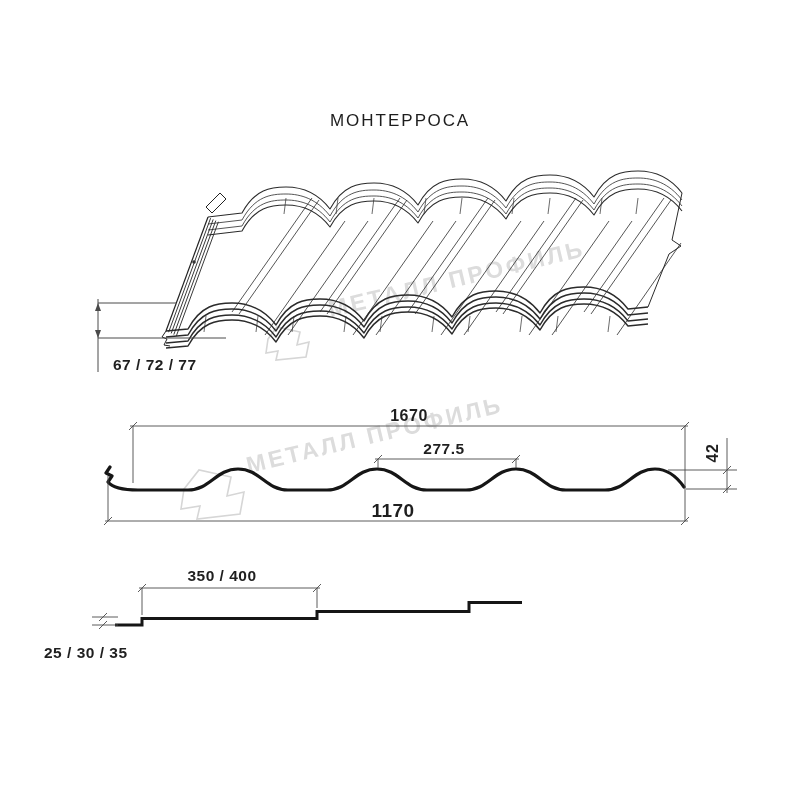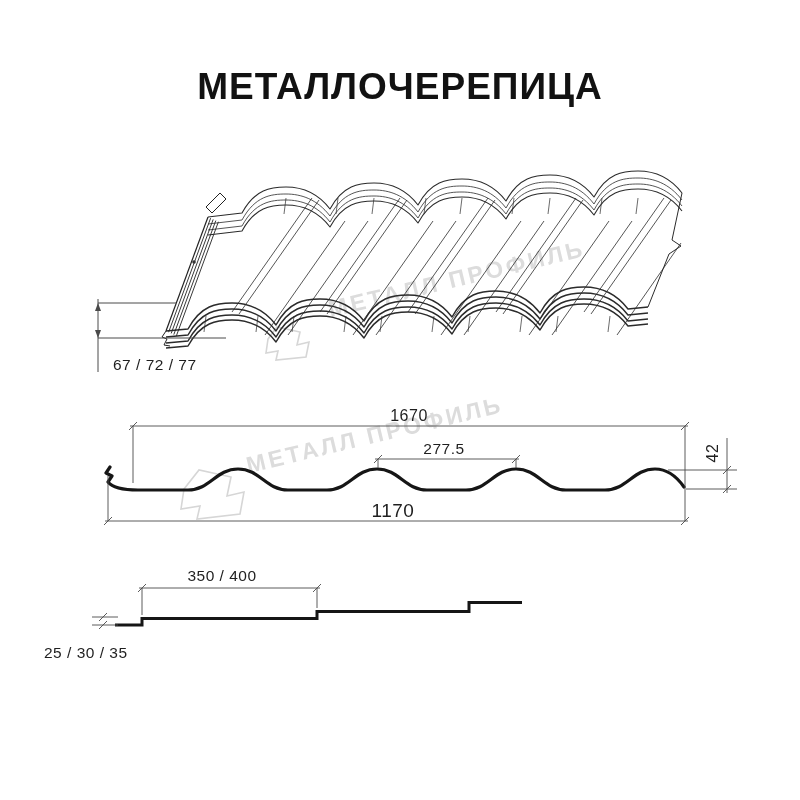--- a/index.html
+++ b/index.html
@@ -8,40 +8,40 @@
   .abs{position:absolute;}
   .title{
     left:0;right:0;top:66px;text-align:center;
     font-size:37px;font-weight:700;letter-spacing:1px;color:#121212;
   }
   .subtitle{
     left:0;right:0;top:111px;text-align:center;
     font-size:17px;font-weight:500;letter-spacing:2px;color:#1d1d1d;
   }
   .dim{
-    color:#1f1f1f;font-size:15.5px;font-weight:400;letter-spacing:0.5px;white-space:nowrap;
+    color:#1f1f1f;font-size:15.5px;font-weight:700;letter-spacing:0.5px;white-space:nowrap;
   }
   .dim.center{transform:translateX(-50%);}
   .dim.rot{transform:translate(-50%,-50%) rotate(-90deg);}
   .wm-text{
     color:#dcdcdc;font-size:23px;font-weight:700;letter-spacing:3px;white-space:nowrap;
     transform-origin:left bottom;transform:rotate(-13.5deg);z-index:1;
   }
   svg.draw{left:0;top:0;z-index:2;}
   .txt{z-index:3;}
 </style>
 </head>
 <body>
 
 <div class="canvas">
 
   <div class="abs wm-text" style="left:332px;top:296px;">МЕТАЛЛ ПРОФИЛЬ</div>
   <div class="abs wm-text" style="left:250px;top:452px;">МЕТАЛЛ ПРОФИЛЬ</div>
 
-  <div class="abs title txt">МЕТАЛЛОЧЕРЕПИЦА</div>
+  <div class="abs subtitle txt">МОНТЕРРОСА</div>
 
   <svg class="abs draw" width="800" height="800" viewBox="0 0 800 800">
 
     <g stroke="#d6d6d6" stroke-width="1.6" fill="none">
       <path d="M268,339 L277,327 L300,332 L297,345 L309,342 L306,357 L276,360 L278,351 L266,353 Z"></path>
     </g>
     <g stroke="#d6d6d6" stroke-width="1.6" fill="none">
       <path d="M184,489 L199,470 L231,477 L227,496 L244,492 L240,514 L197,519 L200,506 L181,509 Z"></path>
     </g>
 

